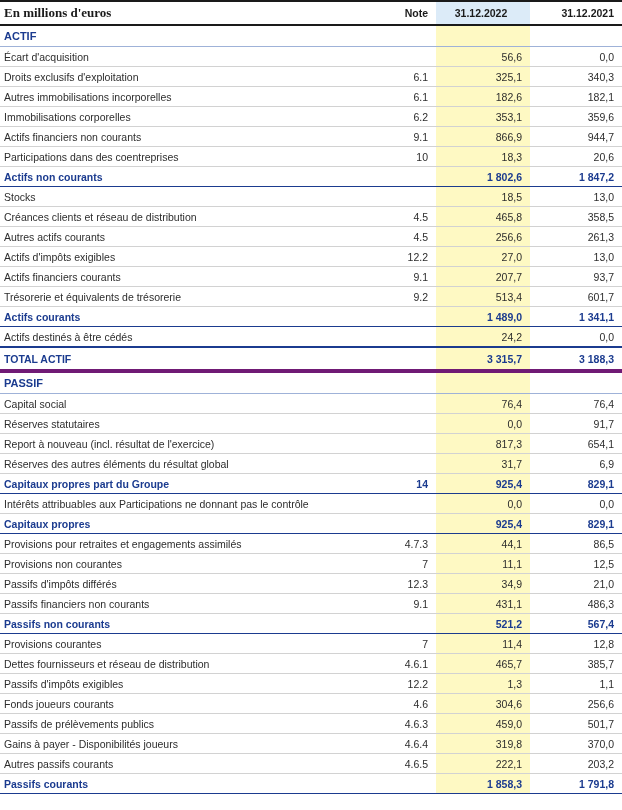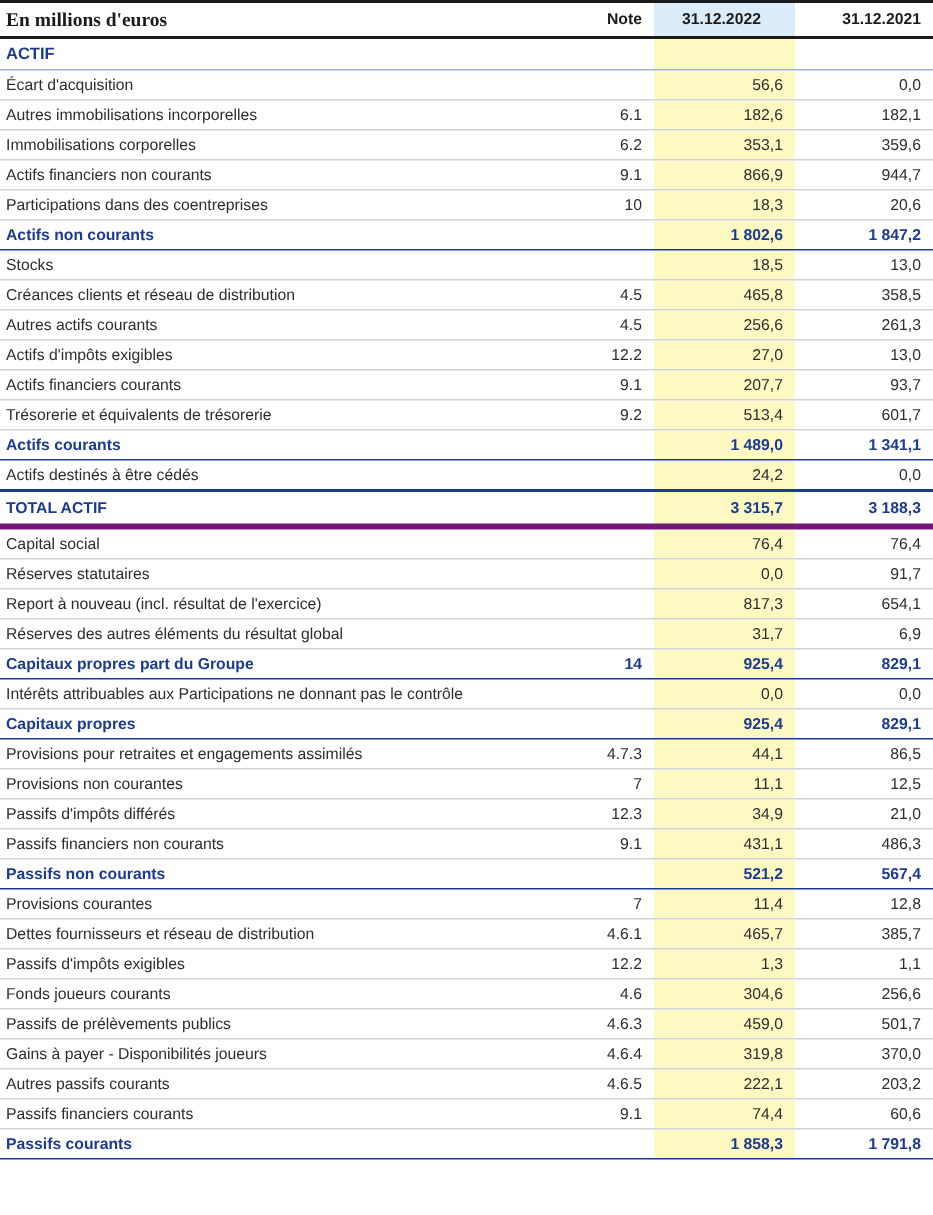--- a/index.html
+++ b/index.html
@@ -131,20 +131,26 @@
           <td class="num hl"></td>
           <td class="num"></td>
         </tr>
         <tr class="item">
           <td class="label">Écart d'acquisition</td>
           <td class="note"></td>
           <td class="num hl">56,6</td>
           <td class="num">0,0</td>
         </tr>
         <tr class="item">
+          <td class="label">Droits exclusifs d'exploitation</td>
+          <td class="note">6.1</td>
+          <td class="num hl">325,1</td>
+          <td class="num">340,3</td>
+        </tr>
+        <tr class="item">
           <td class="label">Autres immobilisations incorporelles</td>
           <td class="note">6.1</td>
           <td class="num hl">182,6</td>
           <td class="num">182,1</td>
         </tr>
         <tr class="item">
           <td class="label">Immobilisations corporelles</td>
           <td class="note">6.2</td>
           <td class="num hl">353,1</td>
           <td class="num">359,6</td>
@@ -214,20 +220,26 @@
           <td class="note"></td>
           <td class="num hl">24,2</td>
           <td class="num">0,0</td>
         </tr>
         <tr class="total">
           <td class="label">TOTAL ACTIF</td>
           <td class="note"></td>
           <td class="num hl">3 315,7</td>
           <td class="num">3 188,3</td>
         </tr>
+        <tr class="section">
+          <td class="label">PASSIF</td>
+          <td class="note"></td>
+          <td class="num hl"></td>
+          <td class="num"></td>
+        </tr>
         <tr class="item">
           <td class="label">Capital social</td>
           <td class="note"></td>
           <td class="num hl">76,4</td>
           <td class="num">76,4</td>
         </tr>
         <tr class="item">
           <td class="label">Réserves statutaires</td>
           <td class="note"></td>
           <td class="num hl">0,0</td>
@@ -328,26 +340,20 @@
           <td class="note">4.6.4</td>
           <td class="num hl">319,8</td>
           <td class="num">370,0</td>
         </tr>
         <tr class="item">
           <td class="label">Autres passifs courants</td>
           <td class="note">4.6.5</td>
           <td class="num hl">222,1</td>
           <td class="num">203,2</td>
         </tr>
-        <tr class="item">
-          <td class="label">Passifs financiers courants</td>
-          <td class="note">9.1</td>
-          <td class="num hl">74,4</td>
-          <td class="num">60,6</td>
-        </tr>
         <tr class="subtotal">
           <td class="label">Passifs courants</td>
           <td class="note"></td>
           <td class="num hl">1 858,3</td>
           <td class="num">1 791,8</td>
         </tr>
       </tbody>
   </table>
 </div>
 

